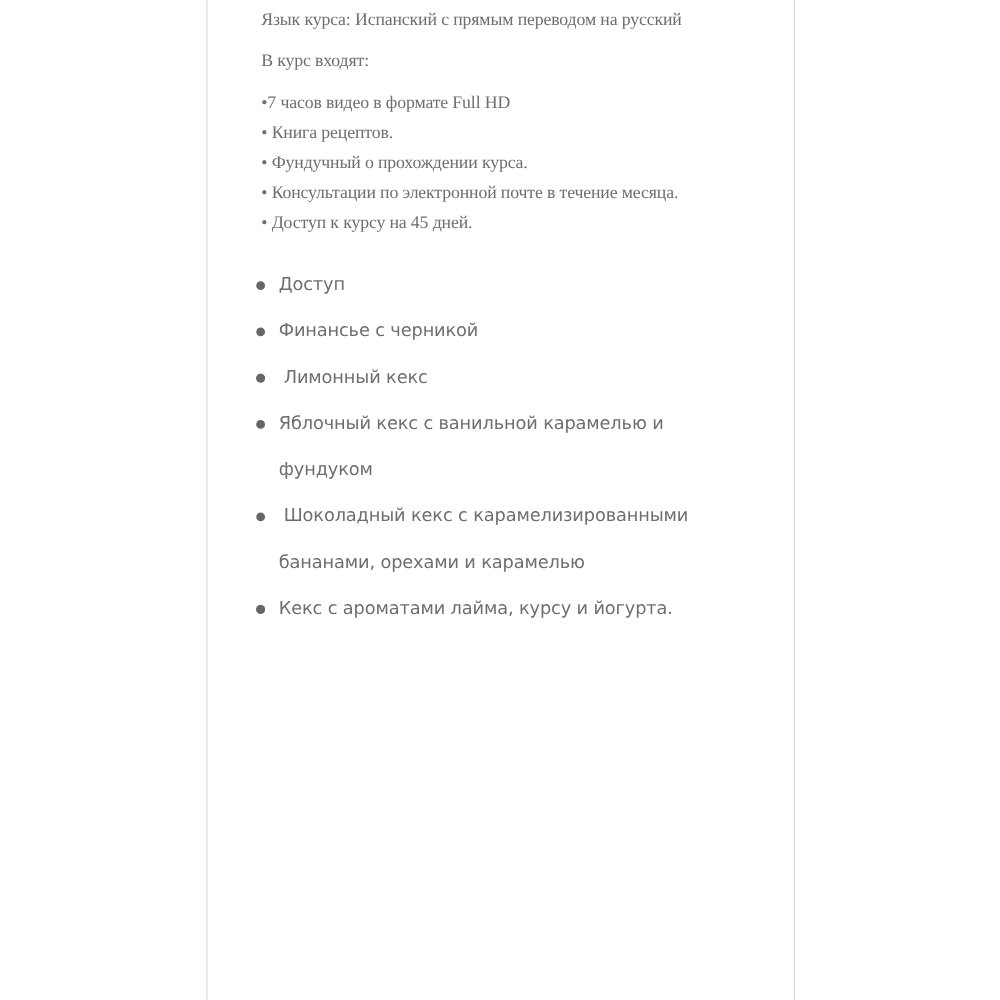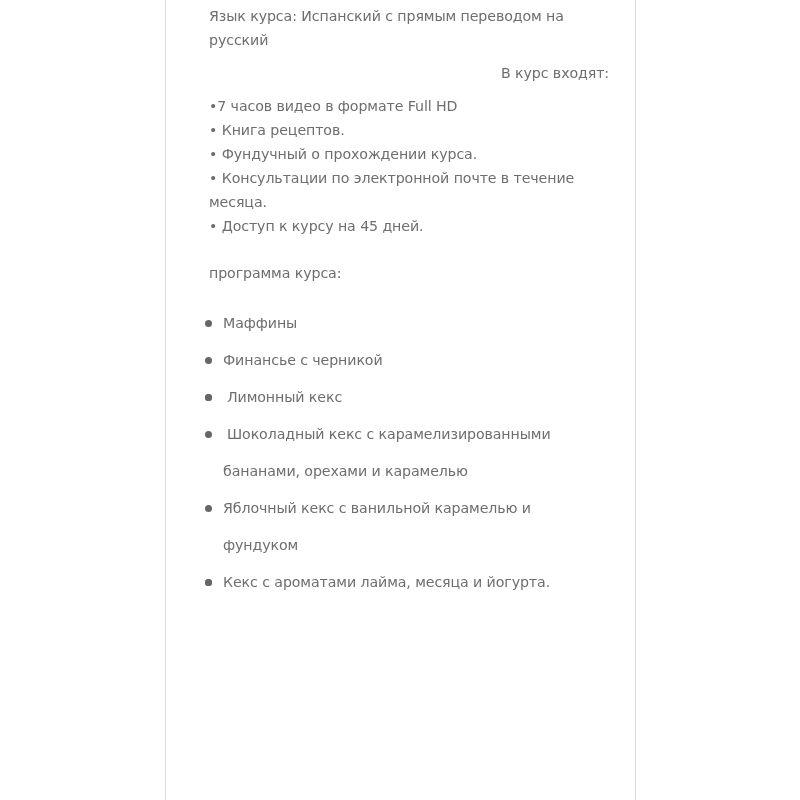--- a/index.html
+++ b/index.html
@@ -26,24 +26,25 @@
       top: 4px;
       width: 400px;
       font-family: "DejaVu Sans", sans-serif;
       font-size: 14.2px;
       color: #6e6e6e;
       letter-spacing: -0.1px;
     }
     .para {
       margin: 0;
       line-height: 24px;
+      font-family: Liberation Serif, serif;
     }
     .p-lang { margin-bottom: 9px; }
-    .p-includes { margin-bottom: 9px; text-align: right; }
-    .includes-list { margin-bottom: 23px; }
+    .p-includes { margin-bottom: 9px; }
+    .includes-list { margin-bottom: 9px; }
     .program-list {
       list-style: none;
       margin: 20px 0 0 0;
       padding: 0;
       position: relative;
       left: -4px;
     }
     .program-list li {
       position: relative;
       padding-left: 18px;
@@ -71,48 +72,47 @@
   <p class="para p-includes">В курс входят:</p>
 
   <div class="includes-list">
     <p class="para">•7 часов видео в формате Full HD</p>
     <p class="para">• Книга рецептов.</p>
     <p class="para">• Фундучный о прохождении курса.</p>
     <p class="para">• Консультации по электронной почте в течение месяца.</p>
     <p class="para">• Доступ к курсу на 45 дней.</p>
   </div>
 
-  <p class="para">программа курса:</p>
 
   <ul class="program-list">
     <li>
       <span class="dot"></span>
-      <span class="label">Маффины</span>
+      <span class="label">Доступ</span>
     </li>
     <li>
       <span class="dot"></span>
       <span class="label">Финансье с черникой</span>
     </li>
     <li>
       <span class="dot"></span>
     </li>
     <li>
       <span class="dot"></span>
       <span class="label indent">Лимонный кекс</span>
     </li>
     <li>
       <span class="dot"></span>
-      <span class="label indent">Шоколадный кекс с карамелизированными бананами, орехами и карамелью</span>
+      <span class="label">Яблочный кекс с ванильной карамелью и фундуком</span>
     </li>
     <li>
       <span class="dot"></span>
-      <span class="label">Яблочный кекс с ванильной карамелью и фундуком</span>
+      <span class="label indent">Шоколадный кекс с карамелизированными бананами, орехами и карамелью</span>
     </li>
     <li>
       <span class="dot"></span>
     </li>
     <li>
       <span class="dot"></span>
-      <span class="label">Кекс с ароматами лайма, месяца и йогурта.</span>
+      <span class="label">Кекс с ароматами лайма, курсу и йогурта.</span>
     </li>
 
   </ul>
 </div>
 
 </body></html>

